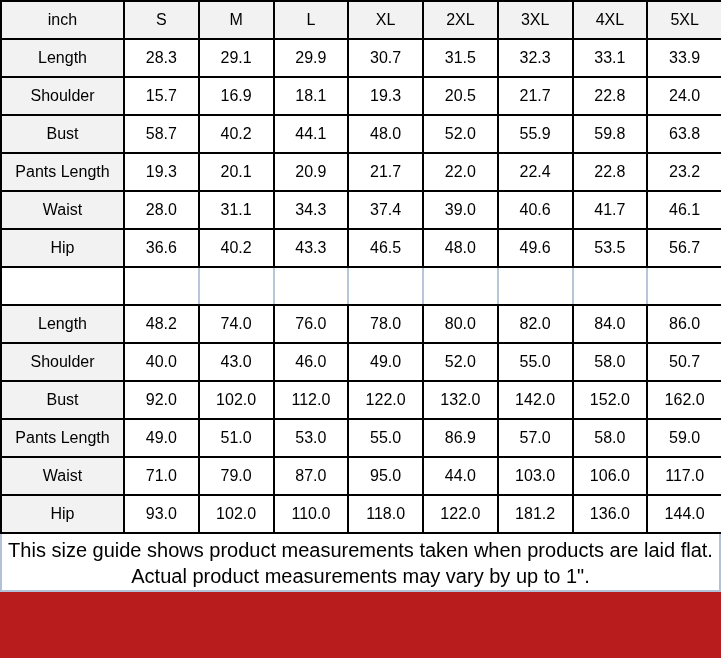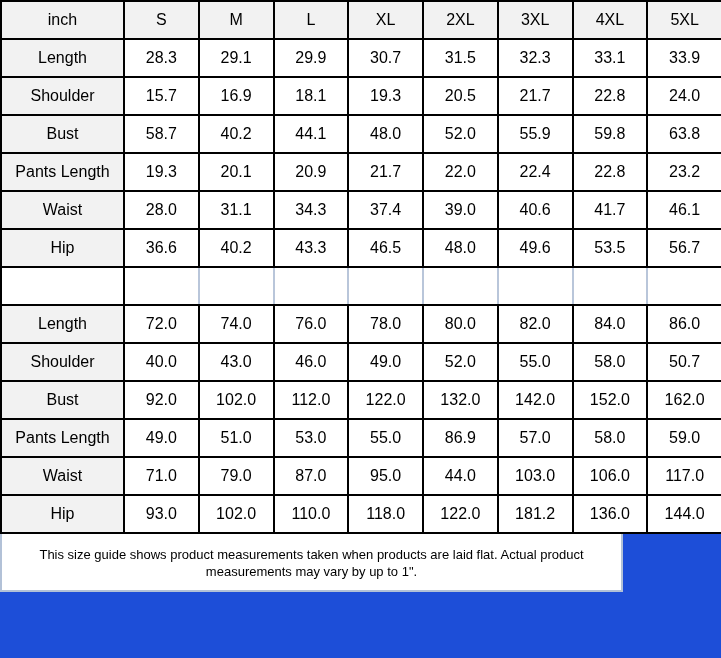--- a/index.html
+++ b/index.html
@@ -3,21 +3,21 @@
 <meta charset="utf-8">
 <style>
   html, body {
     margin: 0;
     padding: 0;
     background: #ffffff;
   }
   .size-guide {
     width: 721px;
     height: 658px;
-    background: #1d4ed8;
+    background: #b91c1c;
     font-family: "Liberation Sans", "DejaVu Sans", sans-serif;
     color: #000000;
   }
   table.size-chart {
     border-collapse: collapse;
     table-layout: fixed;
     width: 721px;
   }
   col.label-col { width: 123px; }
   col.data-col  { width: 74.75px; }
@@ -44,31 +44,31 @@
     border-right: 2px solid #000000;
   }
   tr.spacer-row td.spacer-cell {
     border-left: 2px solid #b9c6da;
     border-right: 2px solid #b9c6da;
   }
   tr.spacer-row td.spacer-cell:last-child {
     border-right: 2px solid #000000;
   }
   .footer-note {
-    width: 623px;
+    width: 721px;
     height: 58px;
     box-sizing: border-box;
     border: 2px solid #b2c1d7;
     border-top: none;
     background: #ffffff;
     display: flex;
     align-items: center;
     justify-content: center;
     text-align: center;
-    font-size: 13px;
+    font-size: 20px;
     line-height: 1.32;
     padding: 2px 1px 0 1px;
   }
 </style>
 </head>
 <body>
 
 <div class="size-guide">
   <table class="size-chart">
     <colgroup>
@@ -166,21 +166,21 @@
           <td class="spacer-cell"></td>
           <td class="spacer-cell"></td>
           <td class="spacer-cell"></td>
           <td class="spacer-cell"></td>
           <td class="spacer-cell"></td>
           <td class="spacer-cell"></td>
           <td class="spacer-cell"></td>
         </tr>
         <tr>
           <td class="label-cell">Length</td>
-          <td class="value-cell">72.0</td>
+          <td class="value-cell">48.2</td>
           <td class="value-cell">74.0</td>
           <td class="value-cell">76.0</td>
           <td class="value-cell">78.0</td>
           <td class="value-cell">80.0</td>
           <td class="value-cell">82.0</td>
           <td class="value-cell">84.0</td>
           <td class="value-cell">86.0</td>
         </tr>
         <tr>
           <td class="label-cell">Shoulder</td>

